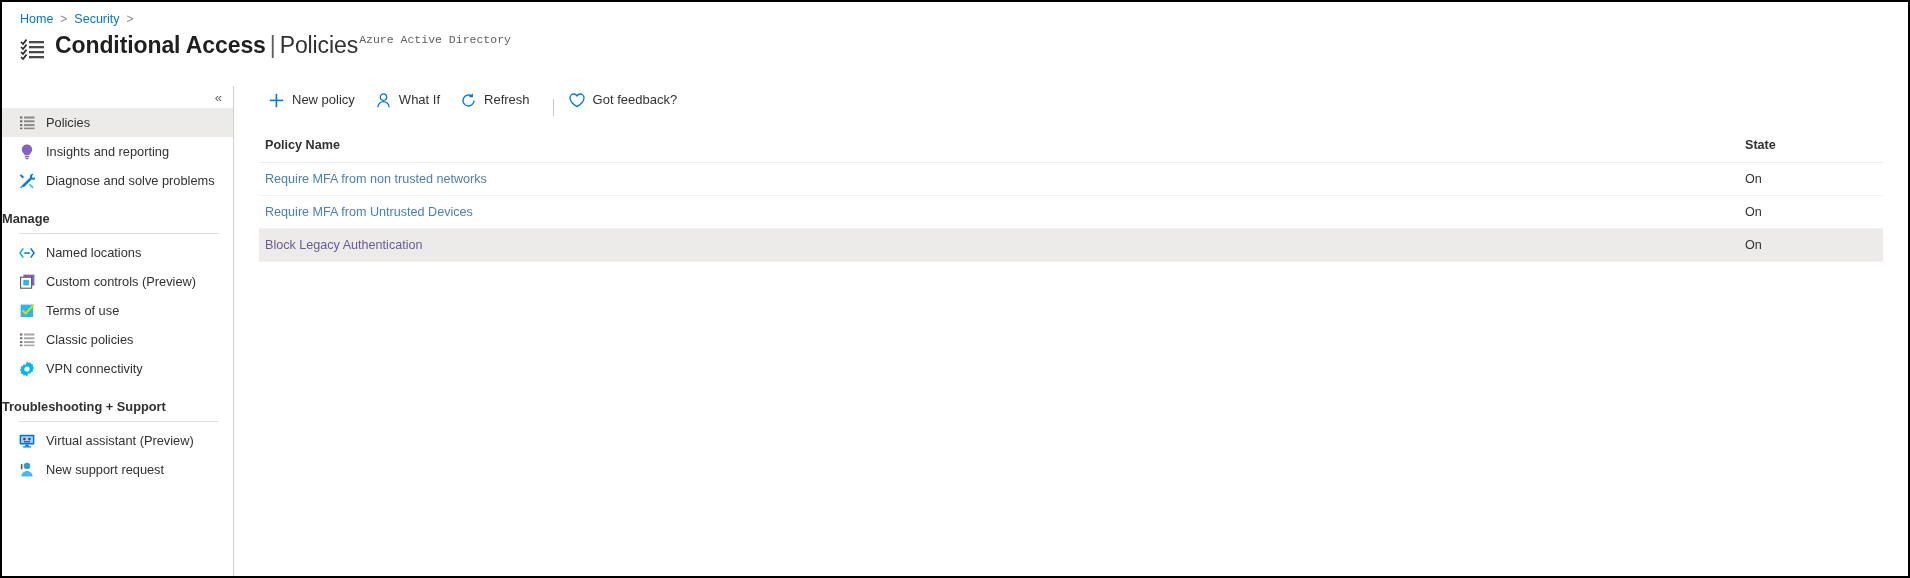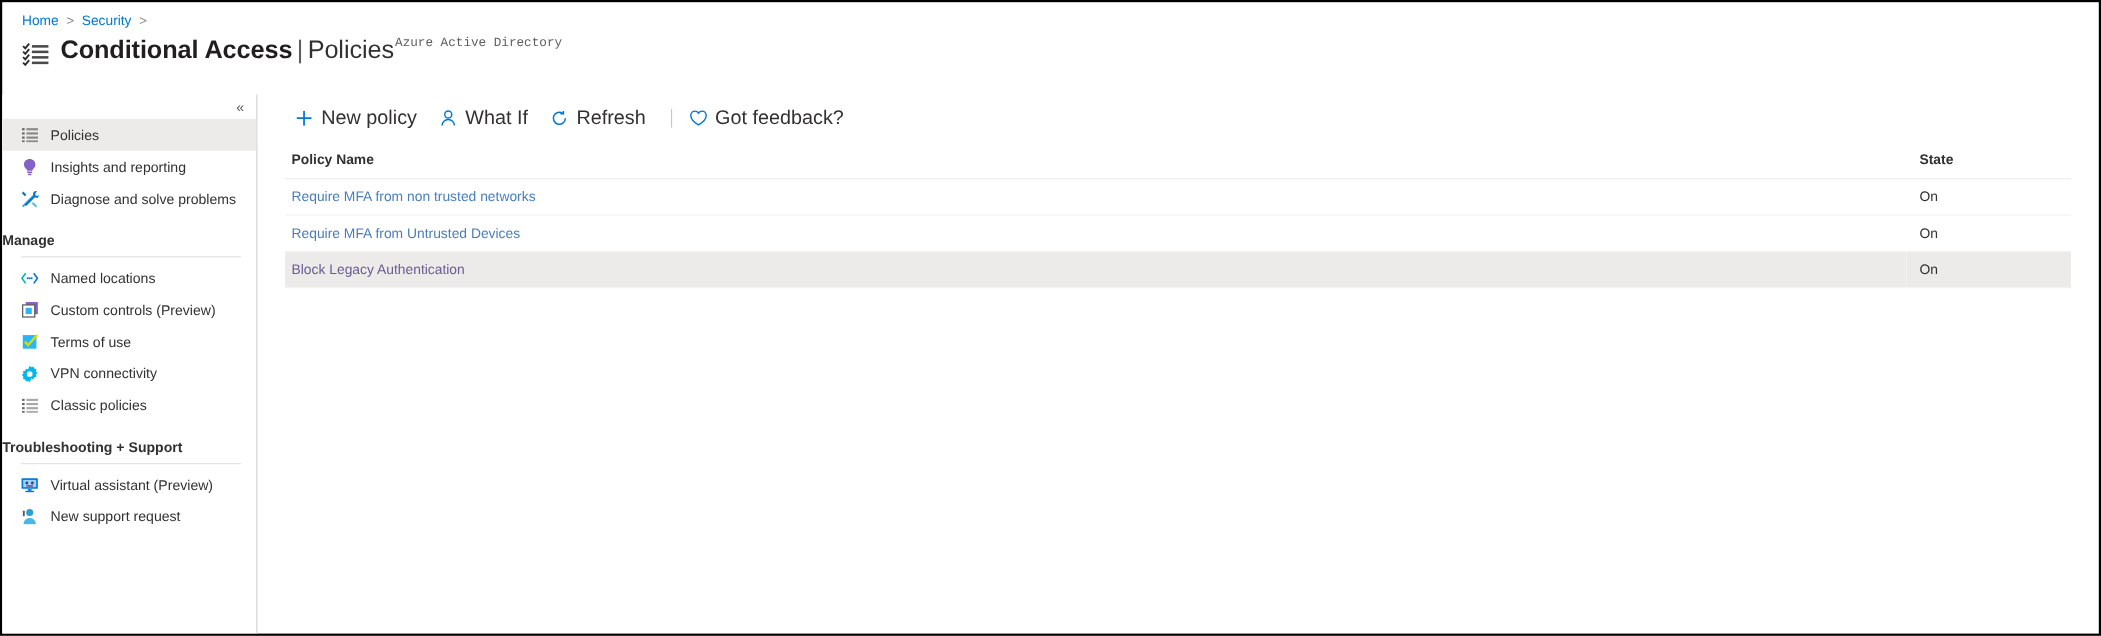--- a/index.html
+++ b/index.html
@@ -154,25 +154,25 @@
   }
   .command-bar {
     display: flex;
     align-items: center;
     height: 36px;
     padding-top: 6px;
     padding-left: 6px;
   }
   .cmd-btn {
     display: flex;
-    align-items: center;
+    align-items: flex-start;
     height: 30px;
     padding: 0 9px 0 3px;
     margin-right: 8px;
-    font-size: 18px;
+    font-size: 13px;
     color: #323130;
     cursor: pointer;
     white-space: nowrap;
   }
   .cmd-ico {
     width: 17px; height: 17px;
     margin-right: 7px;
     display: flex;
     align-items: center;
     justify-content: center;
@@ -341,42 +341,42 @@
           <svg width="15" height="15" viewBox="0 0 15 15">
             <rect x="0.7" y="1.6" width="12.4" height="12.4" fill="#29b6f6"></rect>
             <polyline points="2.6,7.6 5.6,10.6 13.8,1.6" fill="none" stroke="#d6e000" stroke-width="2.1"></polyline>
           </svg>
         </span>
         <span>Terms of use</span>
       </div>
 
       <div class="nav-item">
         <span class="nav-icon">
-          <svg width="16" height="16" viewBox="0 0 16 16">
-            <path d="M8 0.5 l1.5 1.4 1.9-.7 .7 1.9 2 .4 -.4 2 1.4 1.5 -1.4 1.5 .4 2 -2 .4 -.7 1.9 -1.9-.7 L8 15.5 6.5 14.1 4.6 14.8 3.9 12.9 1.9 12.5 2.3 10.5 0.9 9 2.3 7.5 1.9 5.5 3.9 5.1 4.6 3.2 6.5 3.9 Z" fill="#00b7f0"></path>
-            <circle cx="8" cy="8" r="2.6" fill="#ffffff"></circle>
-          </svg>
-        </span>
-        <span>VPN connectivity</span>
-      </div>
-
-      <div class="nav-item">
-        <span class="nav-icon">
           <svg width="15" height="14" viewBox="0 0 15 14">
             <rect x="0" y="0.5" width="2.4" height="2" fill="#6b6b6b"></rect>
             <rect x="0" y="4.3" width="2.4" height="2" fill="#6b6b6b"></rect>
             <rect x="0" y="8.1" width="2.4" height="2" fill="#6b6b6b"></rect>
             <rect x="0" y="11.6" width="2.4" height="1.6" fill="#6b6b6b"></rect>
             <rect x="4" y="0.5" width="10.5" height="2" fill="#a8a8a8"></rect>
             <rect x="4" y="4.3" width="10.5" height="2" fill="#a8a8a8"></rect>
             <rect x="4" y="8.1" width="10.5" height="2" fill="#a8a8a8"></rect>
             <rect x="4" y="11.6" width="10.5" height="1.6" fill="#a8a8a8"></rect>
           </svg>
         </span>
         <span>Classic policies</span>
+      </div>
+
+      <div class="nav-item">
+        <span class="nav-icon">
+          <svg width="16" height="16" viewBox="0 0 16 16">
+            <path d="M8 0.5 l1.5 1.4 1.9-.7 .7 1.9 2 .4 -.4 2 1.4 1.5 -1.4 1.5 .4 2 -2 .4 -.7 1.9 -1.9-.7 L8 15.5 6.5 14.1 4.6 14.8 3.9 12.9 1.9 12.5 2.3 10.5 0.9 9 2.3 7.5 1.9 5.5 3.9 5.1 4.6 3.2 6.5 3.9 Z" fill="#00b7f0"></path>
+            <circle cx="8" cy="8" r="2.6" fill="#ffffff"></circle>
+          </svg>
+        </span>
+        <span>VPN connectivity</span>
       </div>
 
       <div class="nav-group-header">Troubleshooting + Support</div>
       <div class="nav-divider"></div>
 
       <div class="nav-item">
         <span class="nav-icon">
           <svg width="16" height="14" viewBox="0 0 16 14">
             <rect x="0.6" y="0.8" width="14.8" height="9.6" rx="0.8" fill="#0078d4"></rect>
             <rect x="2.1" y="2.3" width="11.8" height="6.6" fill="#9bd4f5"></rect>

